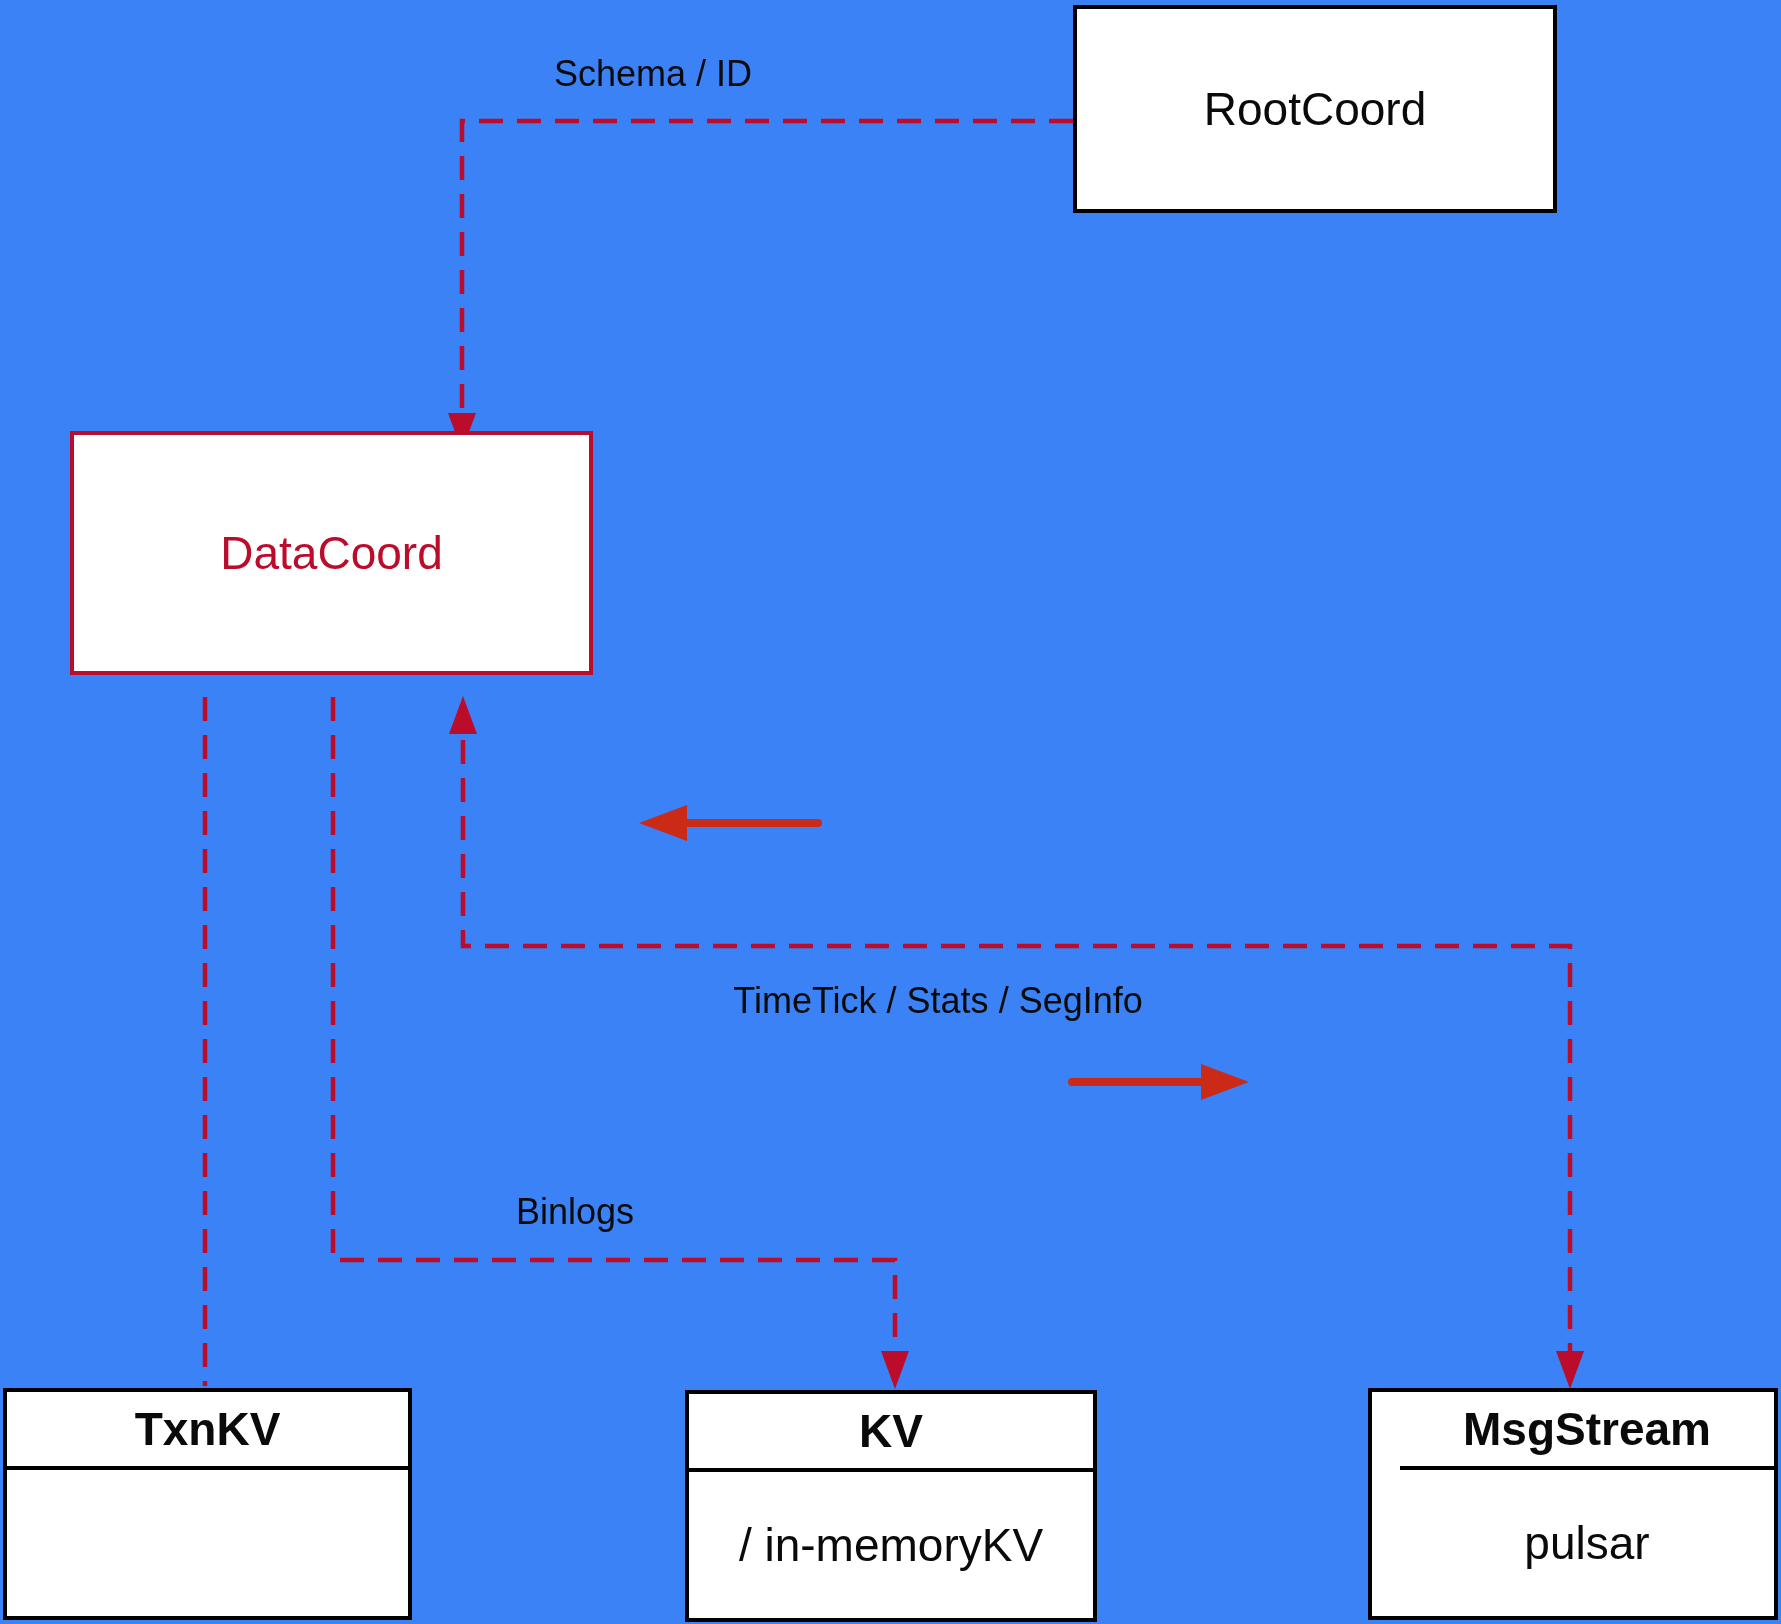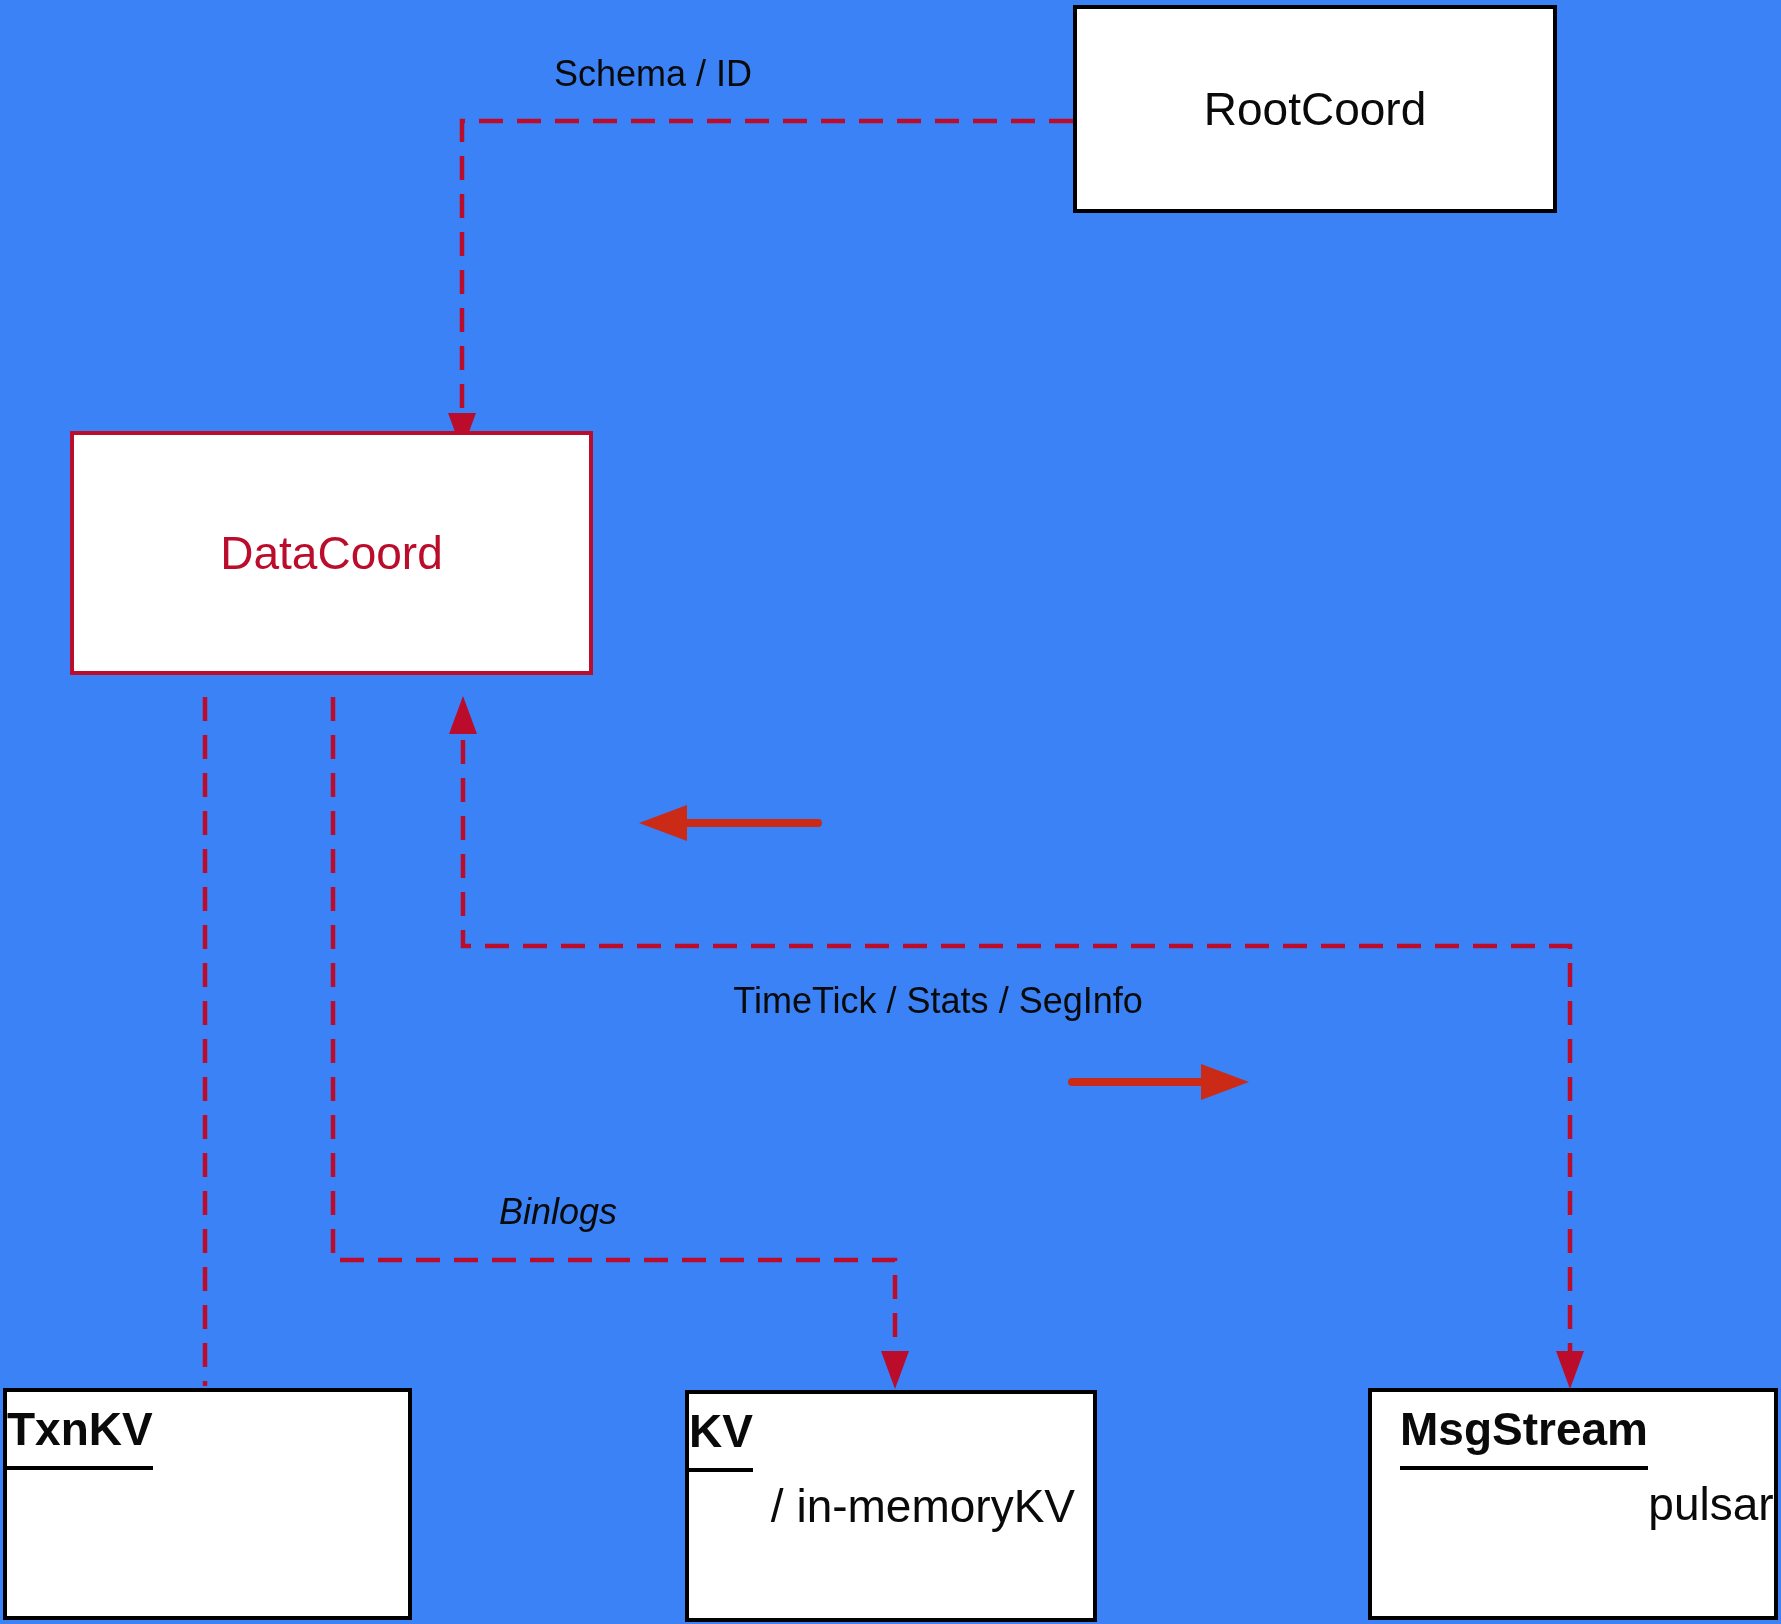--- a/index.html
+++ b/index.html
@@ -52,21 +52,21 @@
     border-color: var(--crimson);
   }
   #datacoord .title { color: var(--crimson); }
 
   .store {
     position: absolute;
     box-sizing: border-box;
     background: #ffffff;
     border: 4px solid #000000;
     display: flex;
-    flex-direction: row;
+    flex-direction: column;
     width: 410px;
     height: 232px;
   }
   .store .header {
     box-sizing: border-box;
     height: 78px;
     border-bottom: 4px solid #000000;
     display: flex;
     align-items: center;
     justify-content: center;
@@ -92,21 +92,21 @@
   .edge-label {
     position: absolute;
     transform: translate(-50%, -50%);
     font-size: 36px;
     color: #0a0a0a;
     white-space: nowrap;
   }
   #label-schema-id { left: 653px; top: 74px; }
   #label-dd-dm     { left: 946px; top: 901px; }
   #label-timetick  { left: 938px; top: 1001px; }
-  #label-binlogs   { left: 558px; top: 1212px; font-style: italic; }
+  #label-binlogs   { left: 575px; top: 1212px; }
 </style>
 </head>
 <body>
 
 <div id="canvas">
 
   <svg id="wires" viewBox="0 0 1781 1624">
 
     <path class="dashed-wire" d="M 1073 121 L 462 121 L 462 436"></path>
     <polygon class="arrowhead" points="462,451 448,413 476,413"></polygon>

